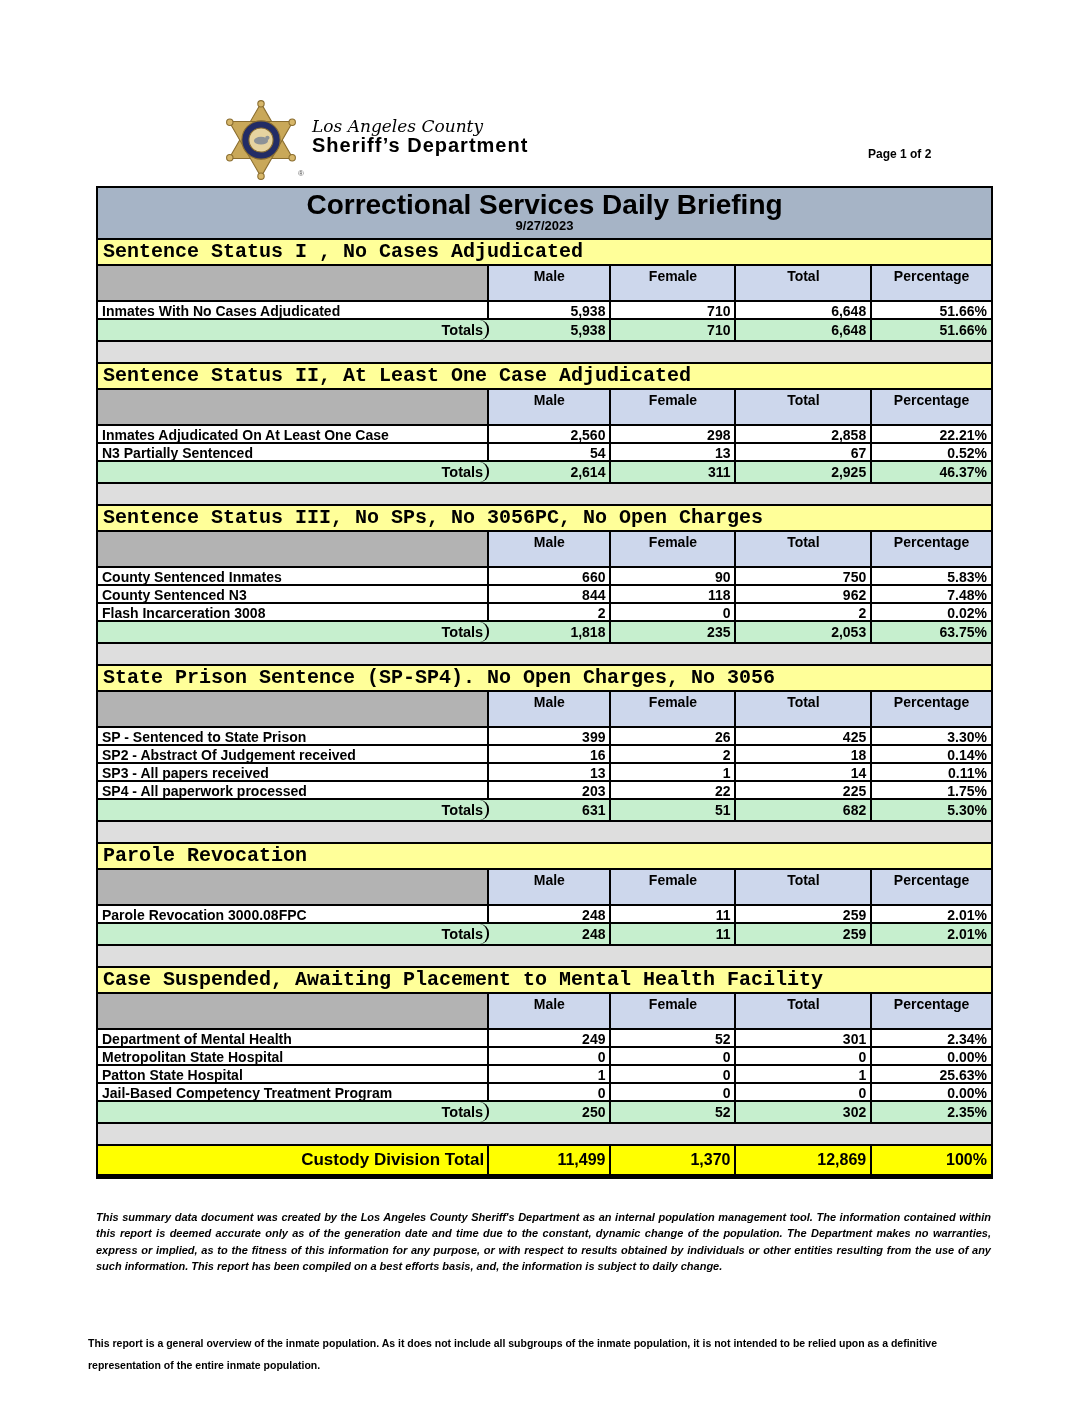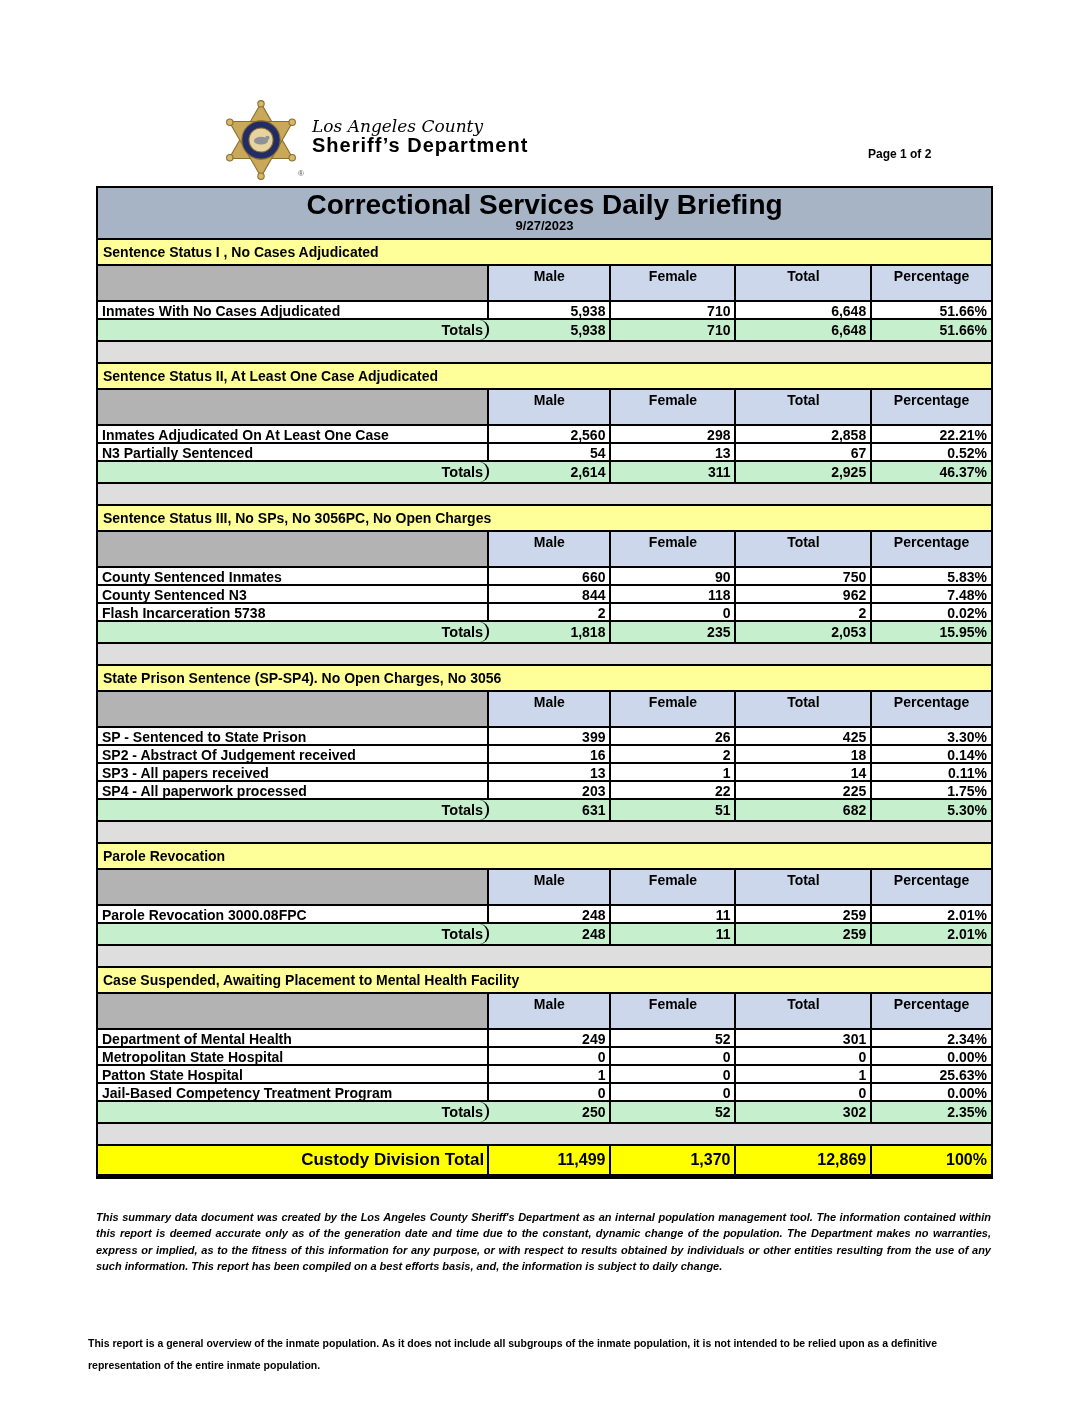--- a/index.html
+++ b/index.html
@@ -17,21 +17,21 @@
   .logo-line1 { font-family:"DejaVu Serif", serif; font-style:italic; font-size:17px; line-height:17px; }
   .logo-line2 { font-weight:bold; font-size:20px; line-height:21px; letter-spacing:1px; }
   .page-label { position:absolute; left:868px; top:122px; font-size:12px; font-weight:bold;margin-top:25px; }
   
   .report { margin-left:96px; width:897px; border:2px solid #000; }
   .title-bar { background:#a6b4c6; border-bottom:2px solid #000; text-align:center; padding:5px 0 4px 0; }
   .title-bar .title { font-size:28px; font-weight:bold; line-height:24px; }
   .title-bar .date { font-size:13px; font-weight:bold; line-height:17px; }
   .sec-header {
     background:#ffff99; border-bottom:2px solid #000; height:26px; line-height:24px;
-    font-size:14px; font-weight:bold; padding-left:5px; overflow:hidden; white-space:nowrap;
+    font-size:20px; font-weight:bold; padding-left:5px; overflow:hidden; white-space:nowrap;font-family:Liberation Mono, monospace;
   }
   .grid { display:grid; grid-template-columns:43.8% 13.7% 14% 15.2% 13.3%; }
   .cell { border-right:2px solid #000; overflow:hidden; white-space:nowrap; }
   .cell:last-child { border-right:none; }
   .colhead-row { border-bottom:2px solid #000; height:36px; }
   .colhead-row .blank-head { background:#b3b3b3; }
   .colhead-row .colhead {
     background:#cdd7ec; text-align:center; font-size:14px; font-weight:bold; line-height:20px;
   }
   .data-row { border-bottom:2px solid #000; height:18px; background:#fff; }
@@ -161,32 +161,32 @@
         <div class="cell num">5.83%</div>
       </div>
       <div class="grid data-row">
         <div class="cell rlabel">County Sentenced N3</div>
         <div class="cell num">844</div>
         <div class="cell num">118</div>
         <div class="cell num">962</div>
         <div class="cell num">7.48%</div>
       </div>
       <div class="grid data-row">
-        <div class="cell rlabel">Flash Incarceration 5738</div>
+        <div class="cell rlabel">Flash Incarceration 3008</div>
         <div class="cell num">2</div>
         <div class="cell num">0</div>
         <div class="cell num">2</div>
         <div class="cell num">0.02%</div>
       </div>
       <div class="grid totals-row">
         <div class="cell tlabel">Totals</div>
         <div class="cell num">1,818</div>
         <div class="cell num">235</div>
         <div class="cell num">2,053</div>
-        <div class="cell num">15.95%</div>
+        <div class="cell num">63.75%</div>
       </div>
       <div class="spacer-row"></div>
       <div class="sec-header">State Prison Sentence (SP-SP4). No Open Charges, No 3056</div>
       <div class="grid colhead-row">
         <div class="cell blank-head"></div>
         <div class="cell colhead">Male</div>
         <div class="cell colhead">Female</div>
         <div class="cell colhead">Total</div>
         <div class="cell colhead">Percentage</div>
       </div>

